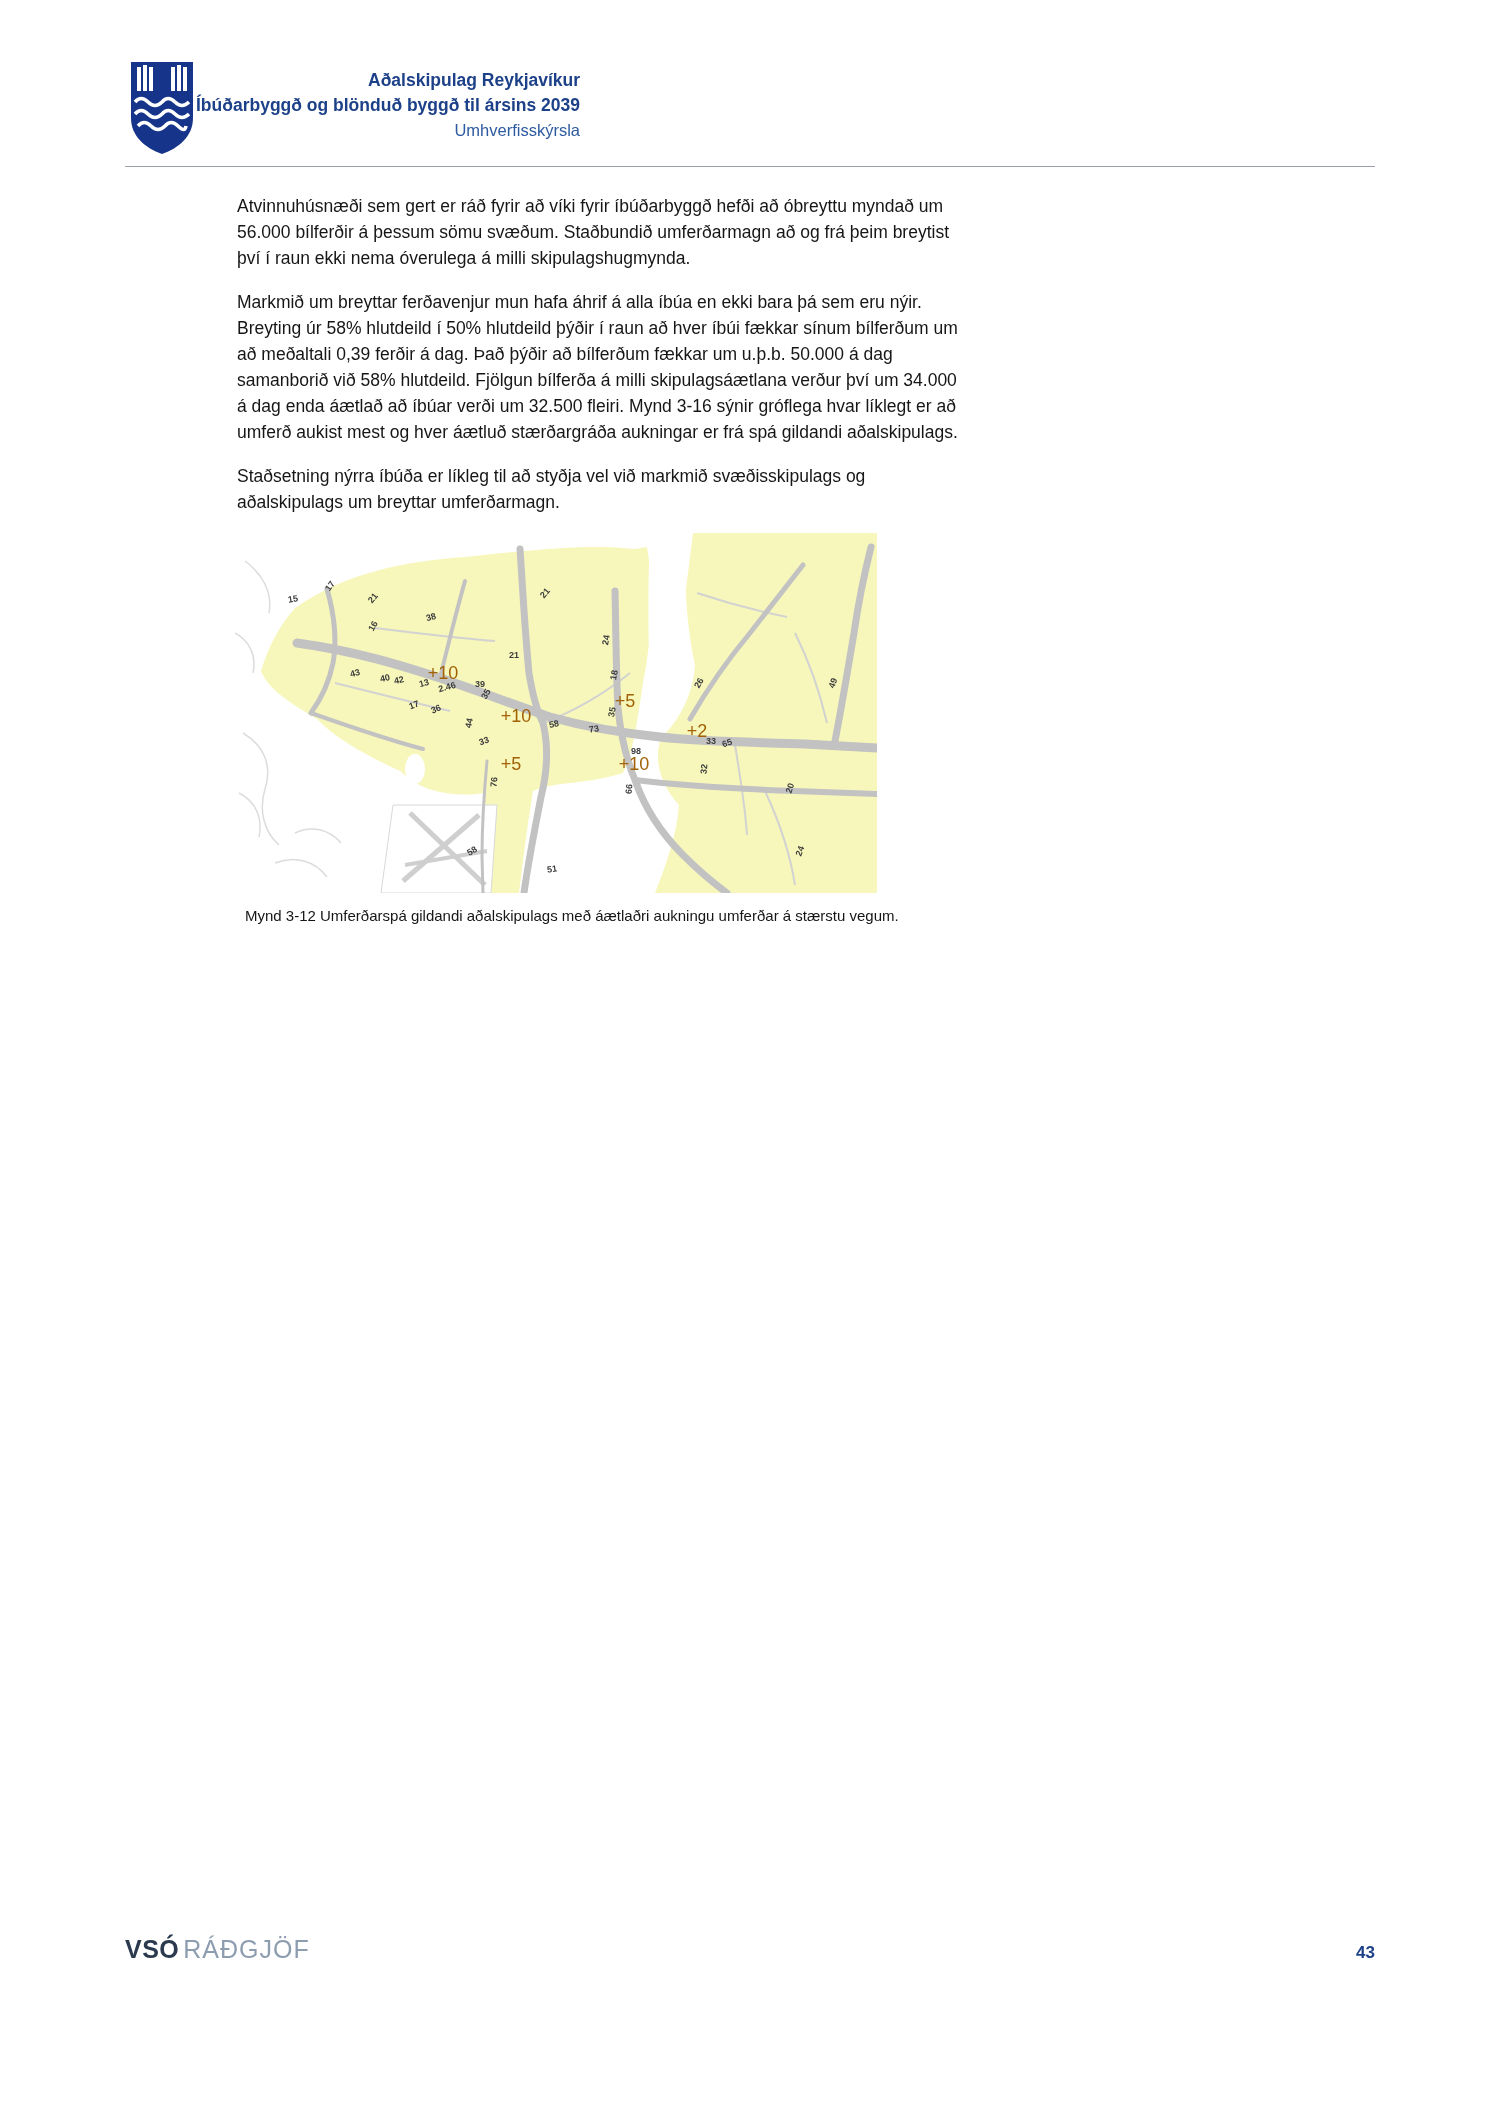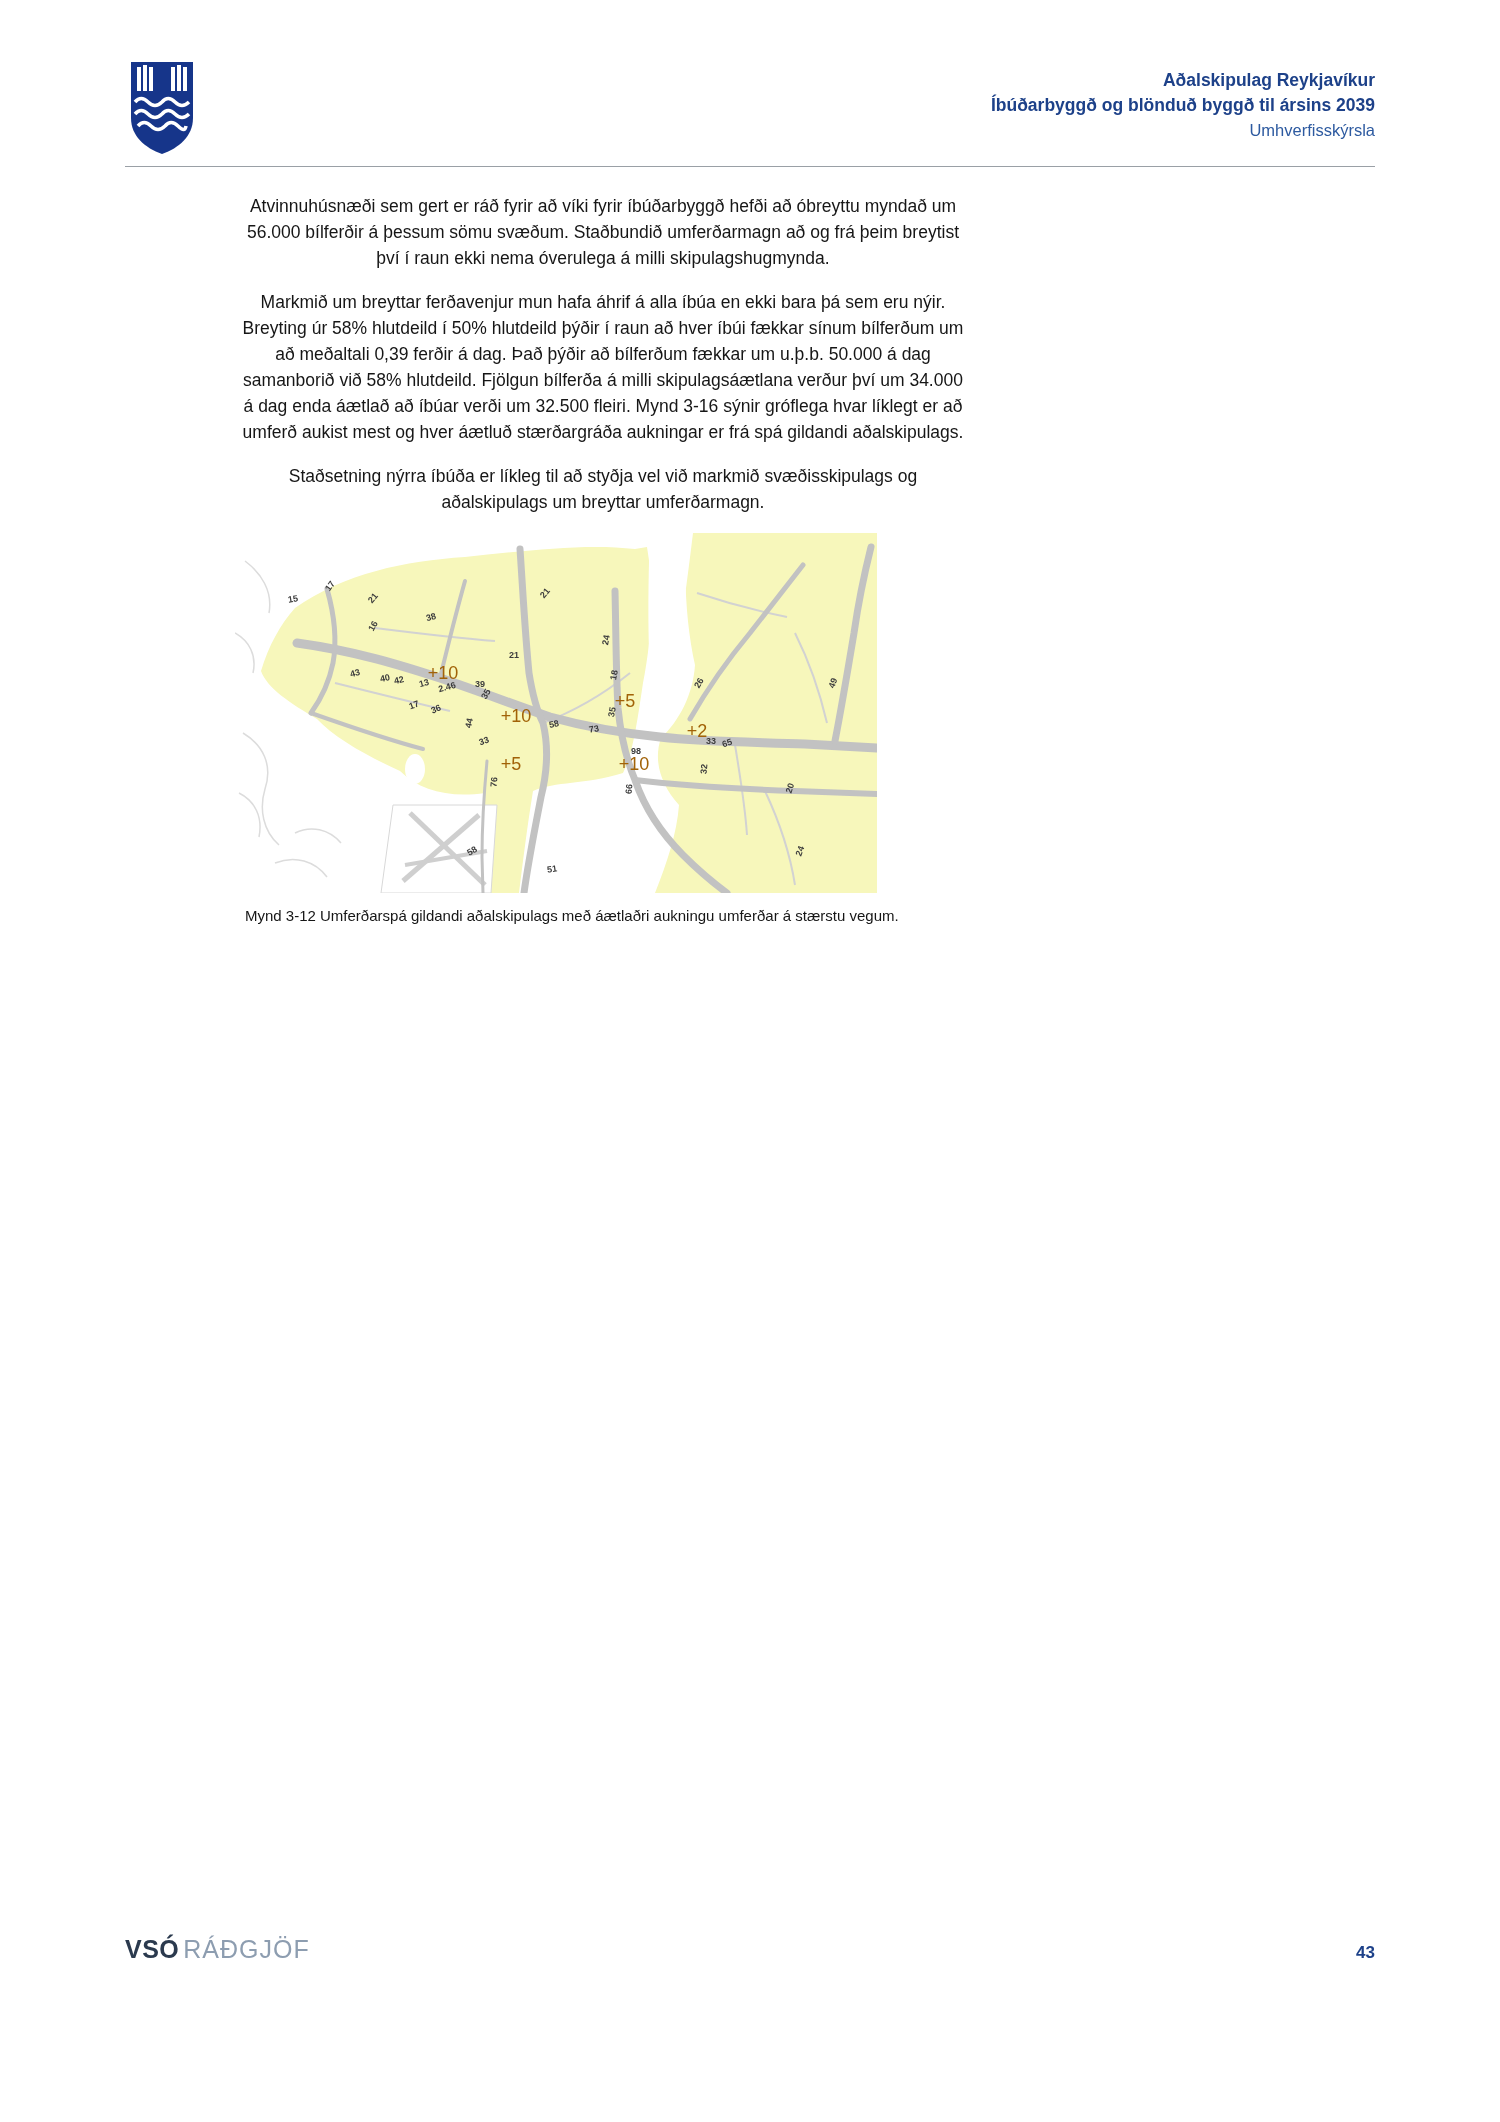--- a/index.html
+++ b/index.html
@@ -12,21 +12,21 @@
     font-family:"Liberation Sans", sans-serif;
     color:#161616;
     overflow:hidden;
   }
 
   
   .header {
     position:absolute;
     top:60px; left:128px; right:125px;
     display:flex;
-    justify-content:space-between;
+    justify-content:flex-start;
     align-items:flex-start;
   }
   .logo { width:68px; height:96px; }
   .header-text { text-align:right; color:#1d4189; line-height:25px; padding-top:8px; }
   .header-text .ht-bold { font-weight:bold; font-size:17.5px; }
   .header-text .ht-normal { font-weight:normal; font-size:16.5px; color:#2d5aa0; }
   .header-rule {
     position:absolute;
     top:166px; left:125px; right:125px;
     border:none;
@@ -38,21 +38,20 @@
   .doc-body {
     position:absolute;
     top:193px;
     left:237px;
     width:732px;
   }
   .doc-body p {
     margin:0 0 18px 0;
     font-size:17.5px;
     line-height:26px;
-    text-align:center;
   }
 
   
   .figure { margin:14px 0 0 -2px; }
   .map-wrap {
     position:relative;
     width:642px;
     height:360px;
     background:#ffffff;
   }

